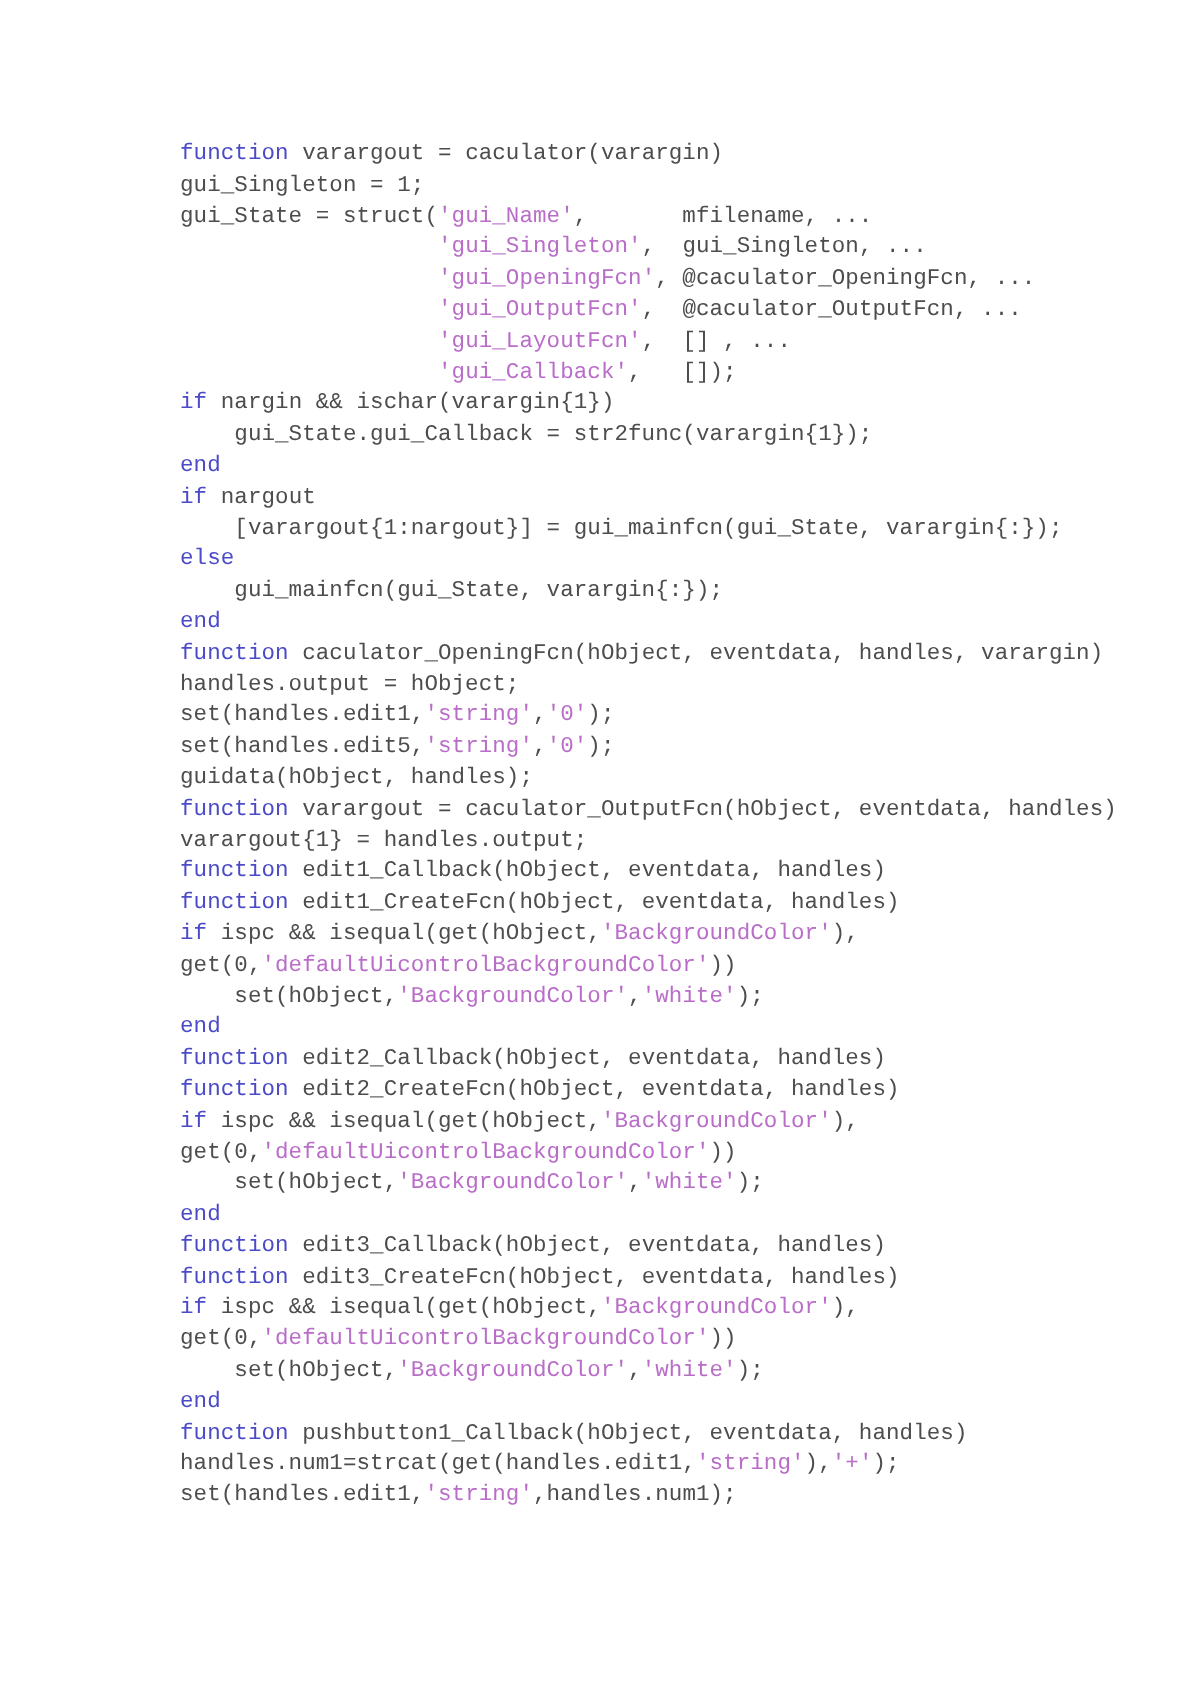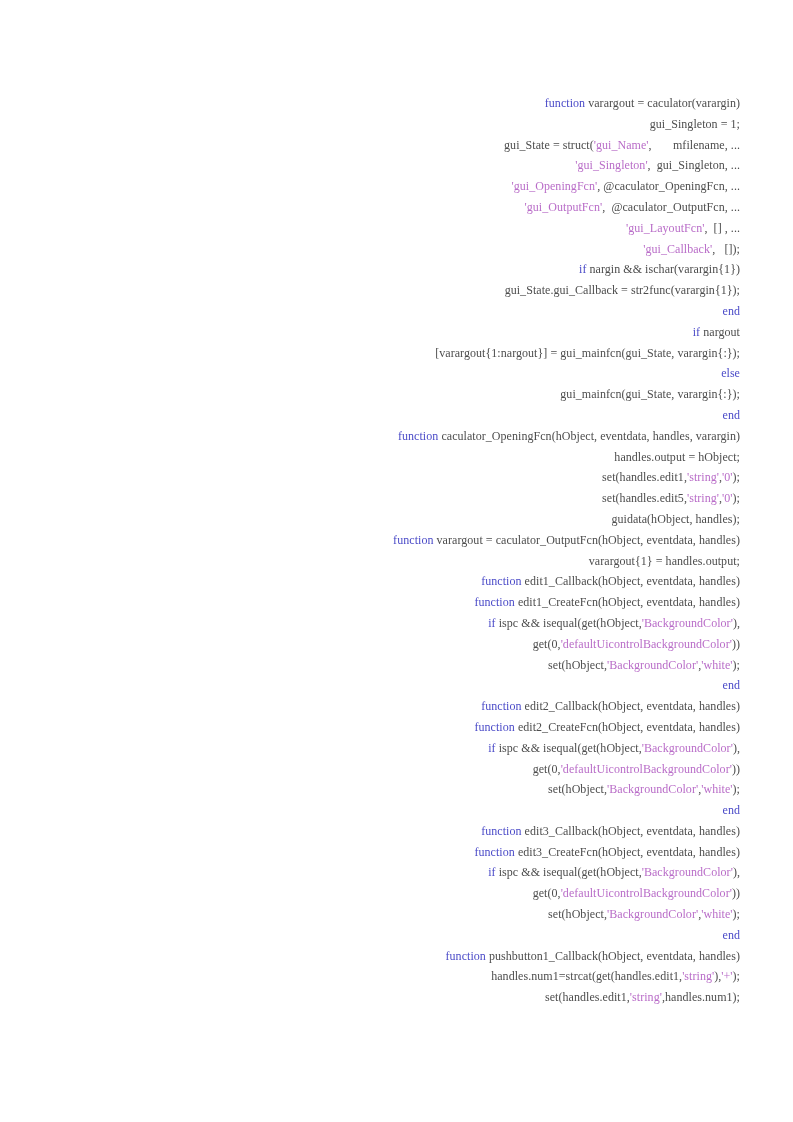--- a/index.html
+++ b/index.html
@@ -17,27 +17,26 @@
     width: 793px;
     height: 1122px;
     background: #ffffff;
     overflow: hidden;
   }
   .code-block {
     position: absolute;
     left: 120px;
     top: 93px;
     width: 620px;
-    font-family: Liberation Serif, serif;
-    font-size: 12px;
+    font-family: Liberation Mono, monospace;
+    font-size: 15px;
     line-height: 20.8px;
     letter-spacing: 0.05px;
     white-space: pre;
     color: #4a4a4a;
-    text-align: right;
   }
   .line {
     white-space: pre;
     height: 20.8px;
     color: #4d4d4d;
   }
   .tok-kw   { color: #4b4bc8; }
   .tok-str  { color: #b96dc8; }
   .tok-txt  { color: #4d4d4d; }
 </style>

